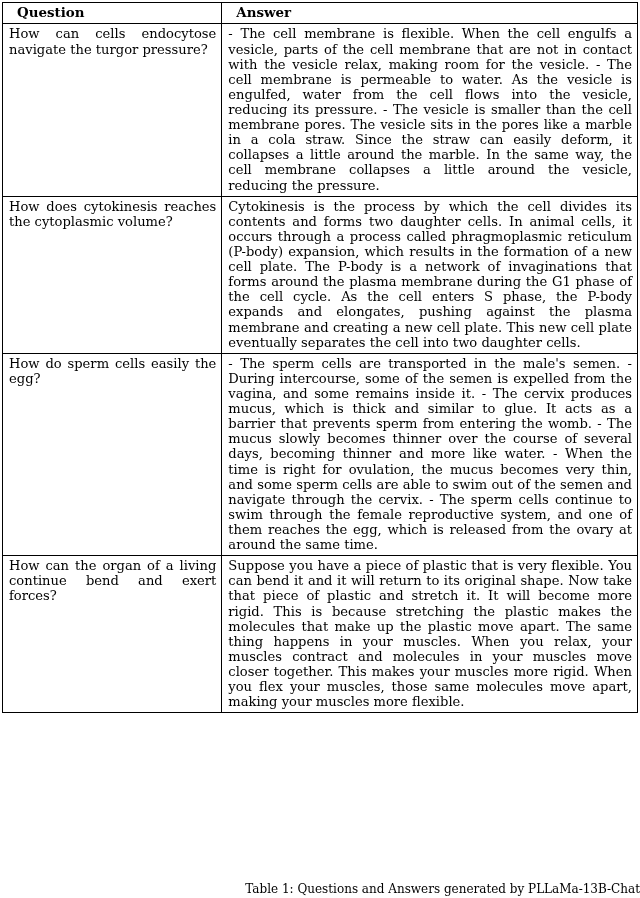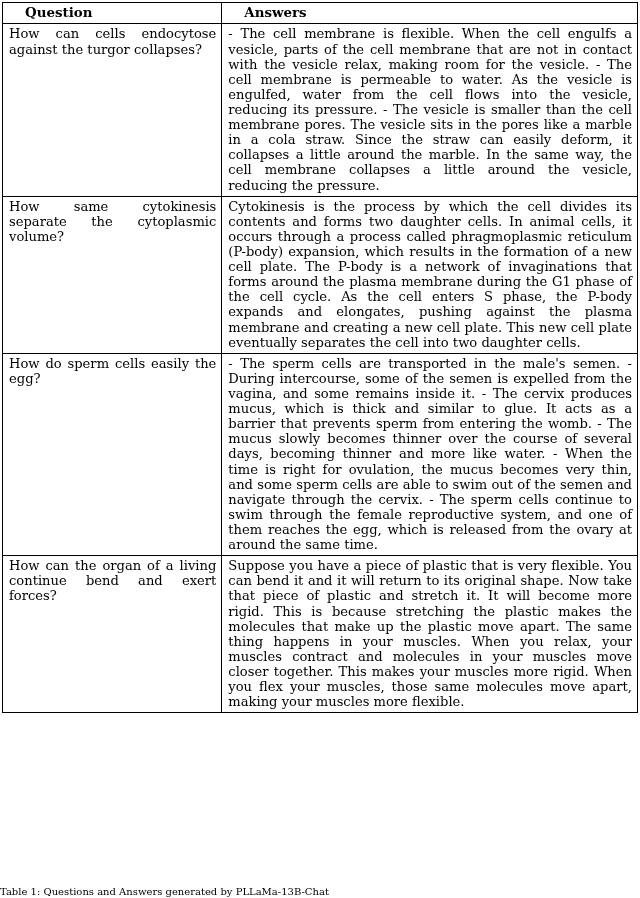--- a/index.html
+++ b/index.html
@@ -43,69 +43,69 @@
   }
   table.qa-table th {
     font-weight: bold;
     text-align: left;
     font-size: 13.4px;
     padding-top: 2px;
     padding-bottom: 3px;
   }
   
   td .para, th .hdr {
-    margin: 16px;
+    margin: 8px;
     text-align: center;
   }
   .cell-text {
     display: block;
   }
   .caption {
     position: absolute;
     left: 0;
     right: 0;
     bottom: 3px;
-    text-align: left;
-    font-size: 10px;
+    text-align: right;
+    font-size: 12px;
     line-height: 1.15;
   }
   .caption .cap-text { white-space: nowrap; }
 </style>
 </head>
 <body>
 
 <div class="page">
 
   <table class="qa-table">
     <colgroup>
       <col class="c-q">
       <col class="c-a">
     </colgroup>
     <thead>
       <tr>
         <th>
           <span class="hdr">Question</span>
         </th>
         <th>
-          <span class="hdr">Answers</span>
+          <span class="hdr">Answer</span>
         </th>
       </tr>
     </thead>
     <tbody>
       <tr>
         <td>
-          <span class="cell-text">How can cells endocytose against the turgor collapses?</span>
+          <span class="cell-text">How can cells endocytose navigate the turgor pressure?</span>
         </td>
         <td>
           <span class="cell-text">- The cell membrane is flexible. When the cell engulfs a vesicle, parts of the cell membrane that are not in contact with the vesicle relax, making room for the vesicle. - The cell membrane is permeable to water. As the vesicle is engulfed, water from the cell flows into the vesicle, reducing its pressure. - The vesicle is smaller than the cell membrane pores. The vesicle sits in the pores like a marble in a cola straw. Since the straw can easily deform, it collapses a little around the marble. In the same way, the cell membrane collapses a little around the vesicle, reducing the pressure.</span>
         </td>
       </tr>
       <tr>
         <td>
-          <span class="cell-text">How same cytokinesis separate the cytoplasmic volume?</span>
+          <span class="cell-text">How does cytokinesis reaches the cytoplasmic volume?</span>
         </td>
         <td>
           <span class="cell-text">Cytokinesis is the process by which the cell divides its contents and forms two daughter cells. In animal cells, it occurs through a process called phragmoplasmic reticulum (P-body) expansion, which results in the formation of a new cell plate. The P-body is a network of invaginations that forms around the plasma membrane during the G1 phase of the cell cycle. As the cell enters S phase, the P-body expands and elongates, pushing against the plasma membrane and creating a new cell plate. This new cell plate eventually separates the cell into two daughter cells.</span>
         </td>
       </tr>
       <tr>
         <td>
           <span class="cell-text">How do sperm cells easily the egg?</span>
         </td>
         <td>

